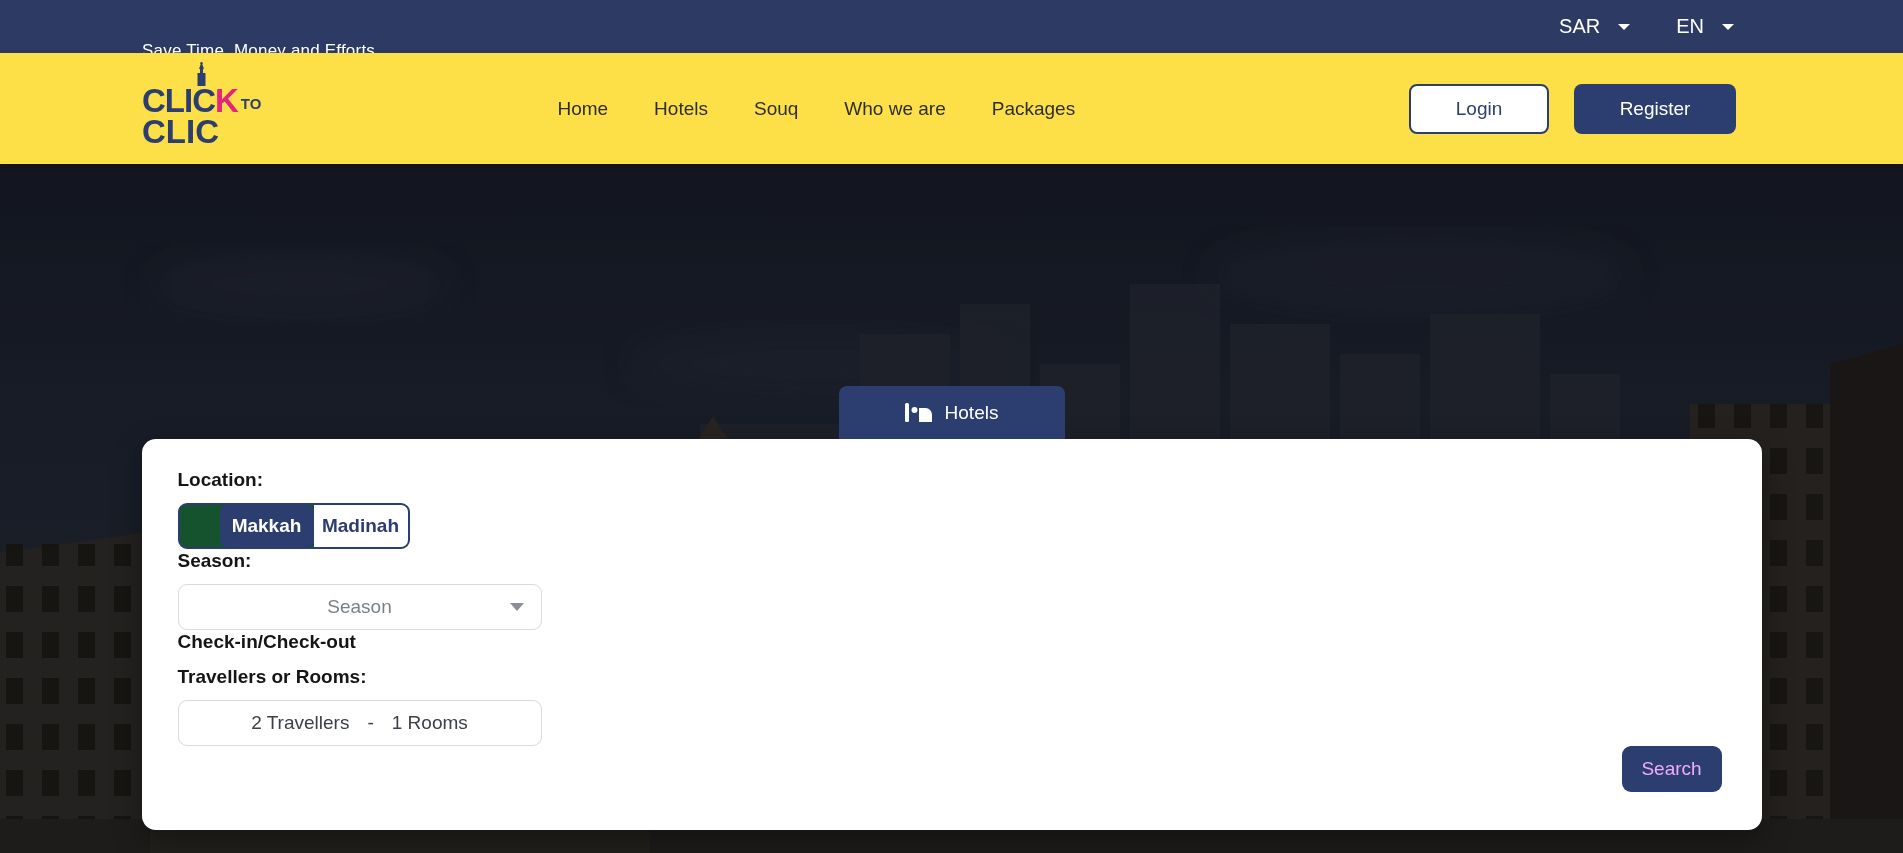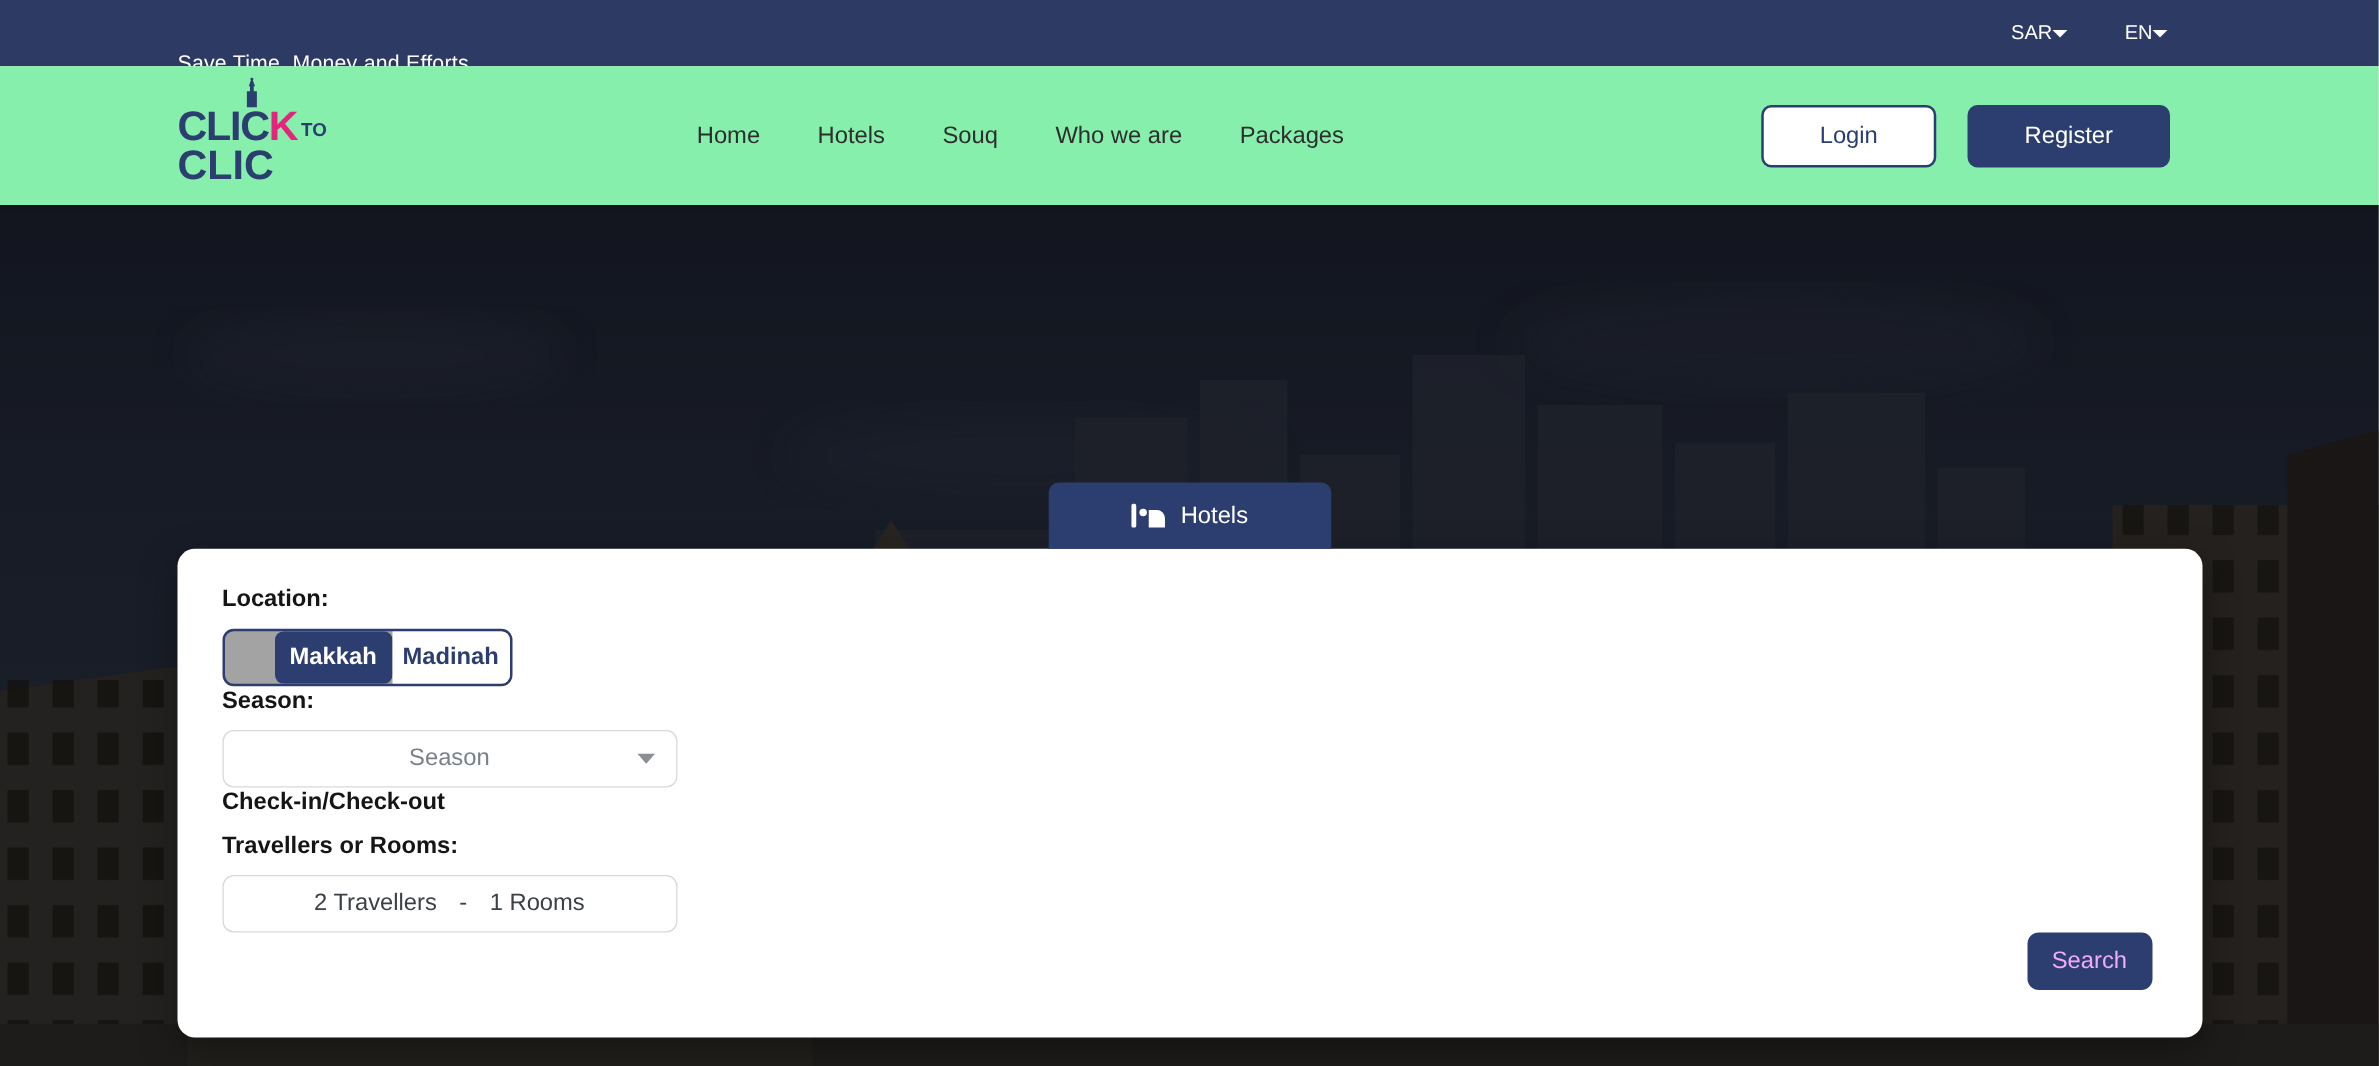--- a/index.html
+++ b/index.html
@@ -11,26 +11,26 @@
   }
   *{box-sizing:border-box;margin:0;padding:0;}
   html,body{width:1903px;height:853px;overflow:hidden;background:#fff;
     font-family:"Liberation Sans","DejaVu Sans",sans-serif;}
 
   
   .topbar{height:53px;background:var(--topbar-bg);display:flex;align-items:center;
     padding:0 169px 0 142px;color:#fff;}
   .topbar-tagline{font-size:17px;letter-spacing:.2px;margin-top:48px;}
   .topbar-right{margin-left:auto;display:flex;align-items:center;gap:46px;}
-  .topbar-dd{display:flex;align-items:center;gap:0;font-size:16px;cursor:pointer;}
+  .topbar-dd{display:flex;align-items:center;gap:18px;font-size:20px;cursor:pointer;}
   .caret-down{width:0;height:0;border-left:6px solid transparent;border-right:6px solid transparent;
     border-top:6px solid #fff;display:inline-block;}
 
   
-  .header{height:111px;background:#86efac;display:flex;align-items:center;
+  .header{height:111px;background:#fde047;display:flex;align-items:center;
     padding:0 167px 0 142px;box-shadow:0 2px 6px rgba(0,0,0,.12);position:relative;z-index:5;}
   .logo{position:relative;line-height:1;cursor:pointer;padding-top:14px;}
   .logo-minaret{position:absolute;top:-8px;left:52px;}
   .logo-line1{font-size:33px;font-weight:bold;letter-spacing:-1px;color:var(--primary);}
   .logo-line1 .k{color:var(--accent-pink);}
   .logo-line1 .to{font-size:15px;letter-spacing:0;margin-left:3px;vertical-align:3px;color:var(--primary);}
   .logo-line2{font-size:33px;font-weight:bold;letter-spacing:0;color:var(--primary);margin-top:-2px;}
   .nav{display:flex;align-items:center;gap:46px;margin-left:296px;}
   .nav a{font-size:19px;color:#2e2e2e;text-decoration:none;cursor:pointer;white-space:nowrap;}
   .header-actions{margin-left:auto;display:flex;align-items:center;gap:25px;}
@@ -49,21 +49,21 @@
   .hotels-tab svg{display:block;}
 
   
   .search-card{position:absolute;left:50%;transform:translateX(-50%);top:275px;width:1620px;
     background:#fff;border-radius:14px;box-shadow:0 10px 30px rgba(0,0,0,.35);
     display:flex;justify-content:space-between;align-items:flex-start;
     padding:29px 40px 38px 36px;z-index:2;flex-direction:column;}
   .field-group{display:flex;flex-direction:column;}
   .field-label{font-size:19px;font-weight:bold;color:#151515;line-height:23px;margin-bottom:12px;}
   .toggle-group{width:232px;height:46px;display:flex;border:2px solid var(--primary);
-    border-radius:9px;overflow:hidden;background:#a3a3a3;padding-left:40px;}
+    border-radius:9px;overflow:hidden;background:#14532d;padding-left:40px;}
   .toggle-btn{flex:1;display:flex;align-items:center;justify-content:center;
     font-size:19px;font-weight:bold;cursor:pointer;}
   .toggle-btn.selected{background:var(--primary);color:#fff;border-radius:7px;}
   .toggle-btn.unselected{background:#fff;color:var(--primary);}
   .select-box,.text-input{width:364px;height:46px;border:1px solid var(--input-border);
     border-radius:9px;background:#fff;font-size:19px;}
   .select-box{position:relative;display:flex;align-items:center;justify-content:center;
     color:var(--placeholder);cursor:pointer;}
   .select-caret{position:absolute;right:17px;top:50%;transform:translateY(-50%);
     width:0;height:0;border-left:7px solid transparent;border-right:7px solid transparent;

